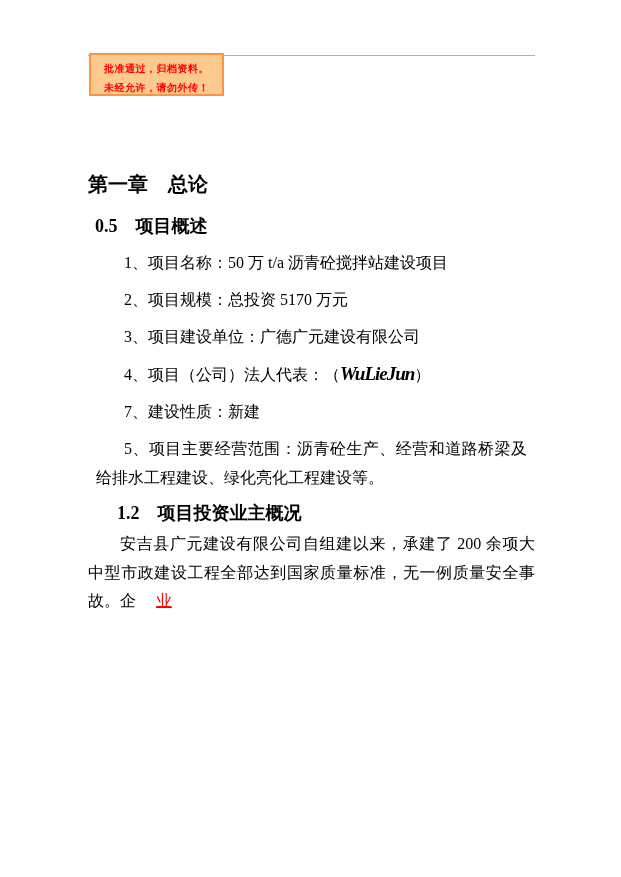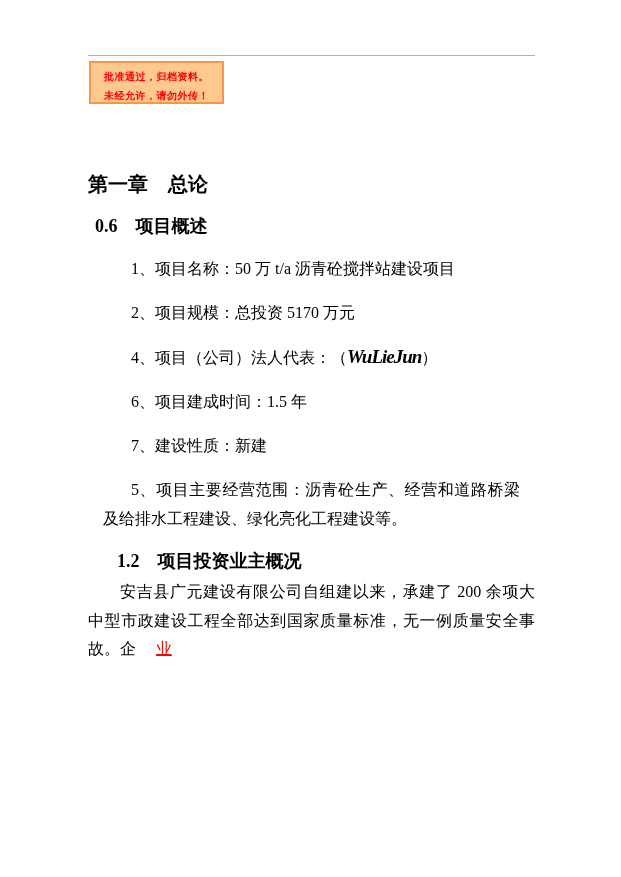--- a/index.html
+++ b/index.html
@@ -9,39 +9,39 @@
     background:#ffffff;
     overflow:hidden;
     font-family:"Liberation Serif","DejaVu Serif",serif;
     color:#000000;
   }
   .top-rule{
     position:absolute;left:88px;top:55px;width:447px;height:1px;
     background:#b0b0b0;
   }
   .stamp{
-    position:absolute;left:89px;top:61px;width:118px;height:35px;
+    position:absolute;left:89px;top:53px;width:118px;height:35px;
     background:#FDC98F;border:2px solid #F79646;
     padding:4px 0 0 13px;
     font-family:"Liberation Sans","DejaVu Sans",sans-serif;
     font-weight:bold;font-size:10px;line-height:19px;color:#FF0000;
     letter-spacing:0.5px;
   }
   .content{position:absolute;left:88px;top:168px;width:447px;}
   .chapter-title{
     margin:0;text-align:left;
     font-size:20px;font-weight:bold;line-height:32px;
   }
   .sec-heading{
     font-size:18px;font-weight:bold;line-height:26px;margin:0;
   }
   .sec-heading.first{margin:13px 0 9px 7px;}
   .sec-heading.second{margin:0 0 4px 29px;}
   .doc-item{
-    margin:15px;font-size:16px;line-height:29px;
+    margin:8px;font-size:16px;line-height:29px;
     text-indent:28px;text-align:justify;
   }
   .doc-para{
     margin:0;font-size:16px;line-height:28.5px;
     text-indent:32px;text-align:justify;
   }
   .signature{
     font-style:italic;font-weight:bold;
     letter-spacing:-1px;font-size:19px;
   }
@@ -59,26 +59,26 @@
 
   <div class="stamp">
     <div>批准通过，归档资料。</div>
     <div>未经允许，请勿外传！</div>
   </div>
 
   <div class="content">
 
     <h1 class="chapter-title">第一章　总论</h1>
 
-    <h2 class="sec-heading first">0.6　项目概述</h2>
+    <h2 class="sec-heading first">0.5　项目概述</h2>
 
     <p class="doc-item">1、项目名称：50 万 t/a 沥青砼搅拌站建设项目</p>
     <p class="doc-item">2、项目规模：总投资 5170 万元</p>
+    <p class="doc-item">3、项目建设单位：广德广元建设有限公司</p>
     <p class="doc-item"><span>4、项目（公司）法人代表：（</span><span class="signature">WuLieJun</span><span>）</span></p>
-    <p class="doc-item">6、项目建成时间：1.5 年</p>
     <p class="doc-item">7、建设性质：新建</p>
     <p class="doc-item">5、项目主要经营范围：沥青砼生产、经营和道路桥梁及给排水工程建设、绿化亮化工程建设等。</p>
 
     <h2 class="sec-heading second">1.2　项目投资业主概况</h2>
 
     <p class="doc-para"><span>安吉县广元建设有限公司自组建以来，承建了 200 余项大中型市政建设工程全部达到国家质量标准，无一例质量安全事故。企</span><span class="word-gap"></span><span class="red-link">业</span></p>
 
   </div>
 
 </div>

